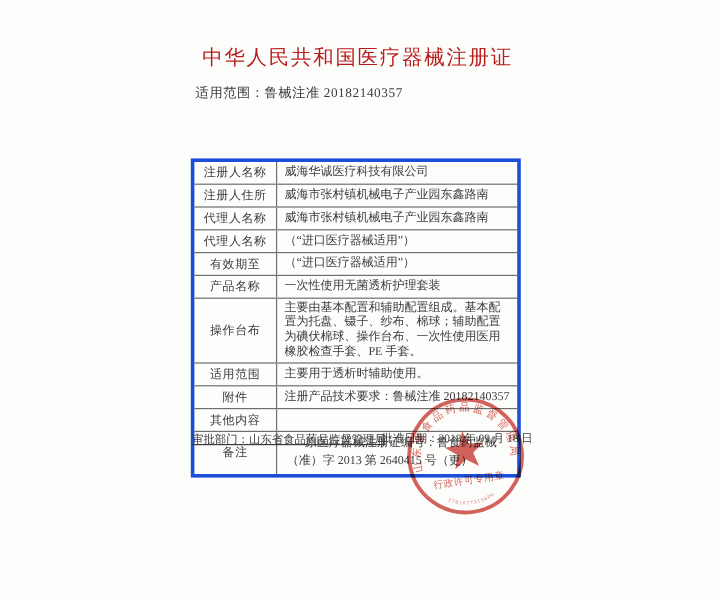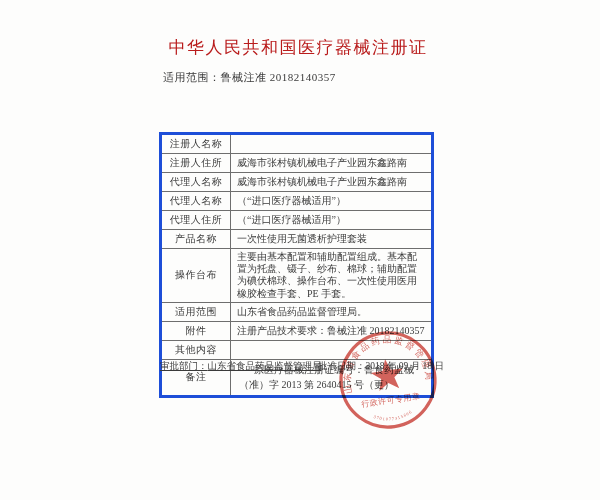--- a/index.html
+++ b/index.html
@@ -72,48 +72,49 @@
 
 <div class="canvas">
 
   <div class="doc-title">中华人民共和国医疗器械注册证</div>
 
   <div class="reg-line"><span>适用范围：</span><span>鲁械注准 20182140357</span></div>
 
   <div class="cert-table">
     <div class="trow">
       <div class="cell-label">注册人名称</div>
+      <div class="cell-value">威海华诚医疗科技有限公司</div>
     </div>
     <div class="trow">
       <div class="cell-label">注册人住所</div>
       <div class="cell-value">威海市张村镇机械电子产业园东鑫路南</div>
     </div>
     <div class="trow">
       <div class="cell-label">代理人名称</div>
       <div class="cell-value">威海市张村镇机械电子产业园东鑫路南</div>
     </div>
     <div class="trow">
       <div class="cell-label">代理人名称</div>
       <div class="cell-value">（“进口医疗器械适用”）</div>
     </div>
     <div class="trow">
-      <div class="cell-label">代理人住所</div>
+      <div class="cell-label">有效期至</div>
       <div class="cell-value">（“进口医疗器械适用”）</div>
     </div>
     <div class="trow">
       <div class="cell-label">产品名称</div>
       <div class="cell-value">一次性使用无菌透析护理套装</div>
     </div>
     <div class="trow row-structure">
       <div class="cell-label">操作台布</div>
       <div class="cell-value">主要由基本配置和辅助配置组成。基本配置为托盘、镊子、纱布、棉球；辅助配置为碘伏棉球、操作台布、一次性使用医用橡胶检查手套、PE 手套。</div>
     </div>
     <div class="trow">
       <div class="cell-label">适用范围</div>
-      <div class="cell-value">山东省食品药品监督管理局。</div>
+      <div class="cell-value">主要用于透析时辅助使用。</div>
     </div>
     <div class="trow">
       <div class="cell-label">附件</div>
       <div class="cell-value">注册产品技术要求：鲁械注准 20182140357</div>
     </div>
     <div class="trow">
       <div class="cell-label">其他内容</div>
       <div class="cell-value"></div>
     </div>
     <div class="trow row-remark">

